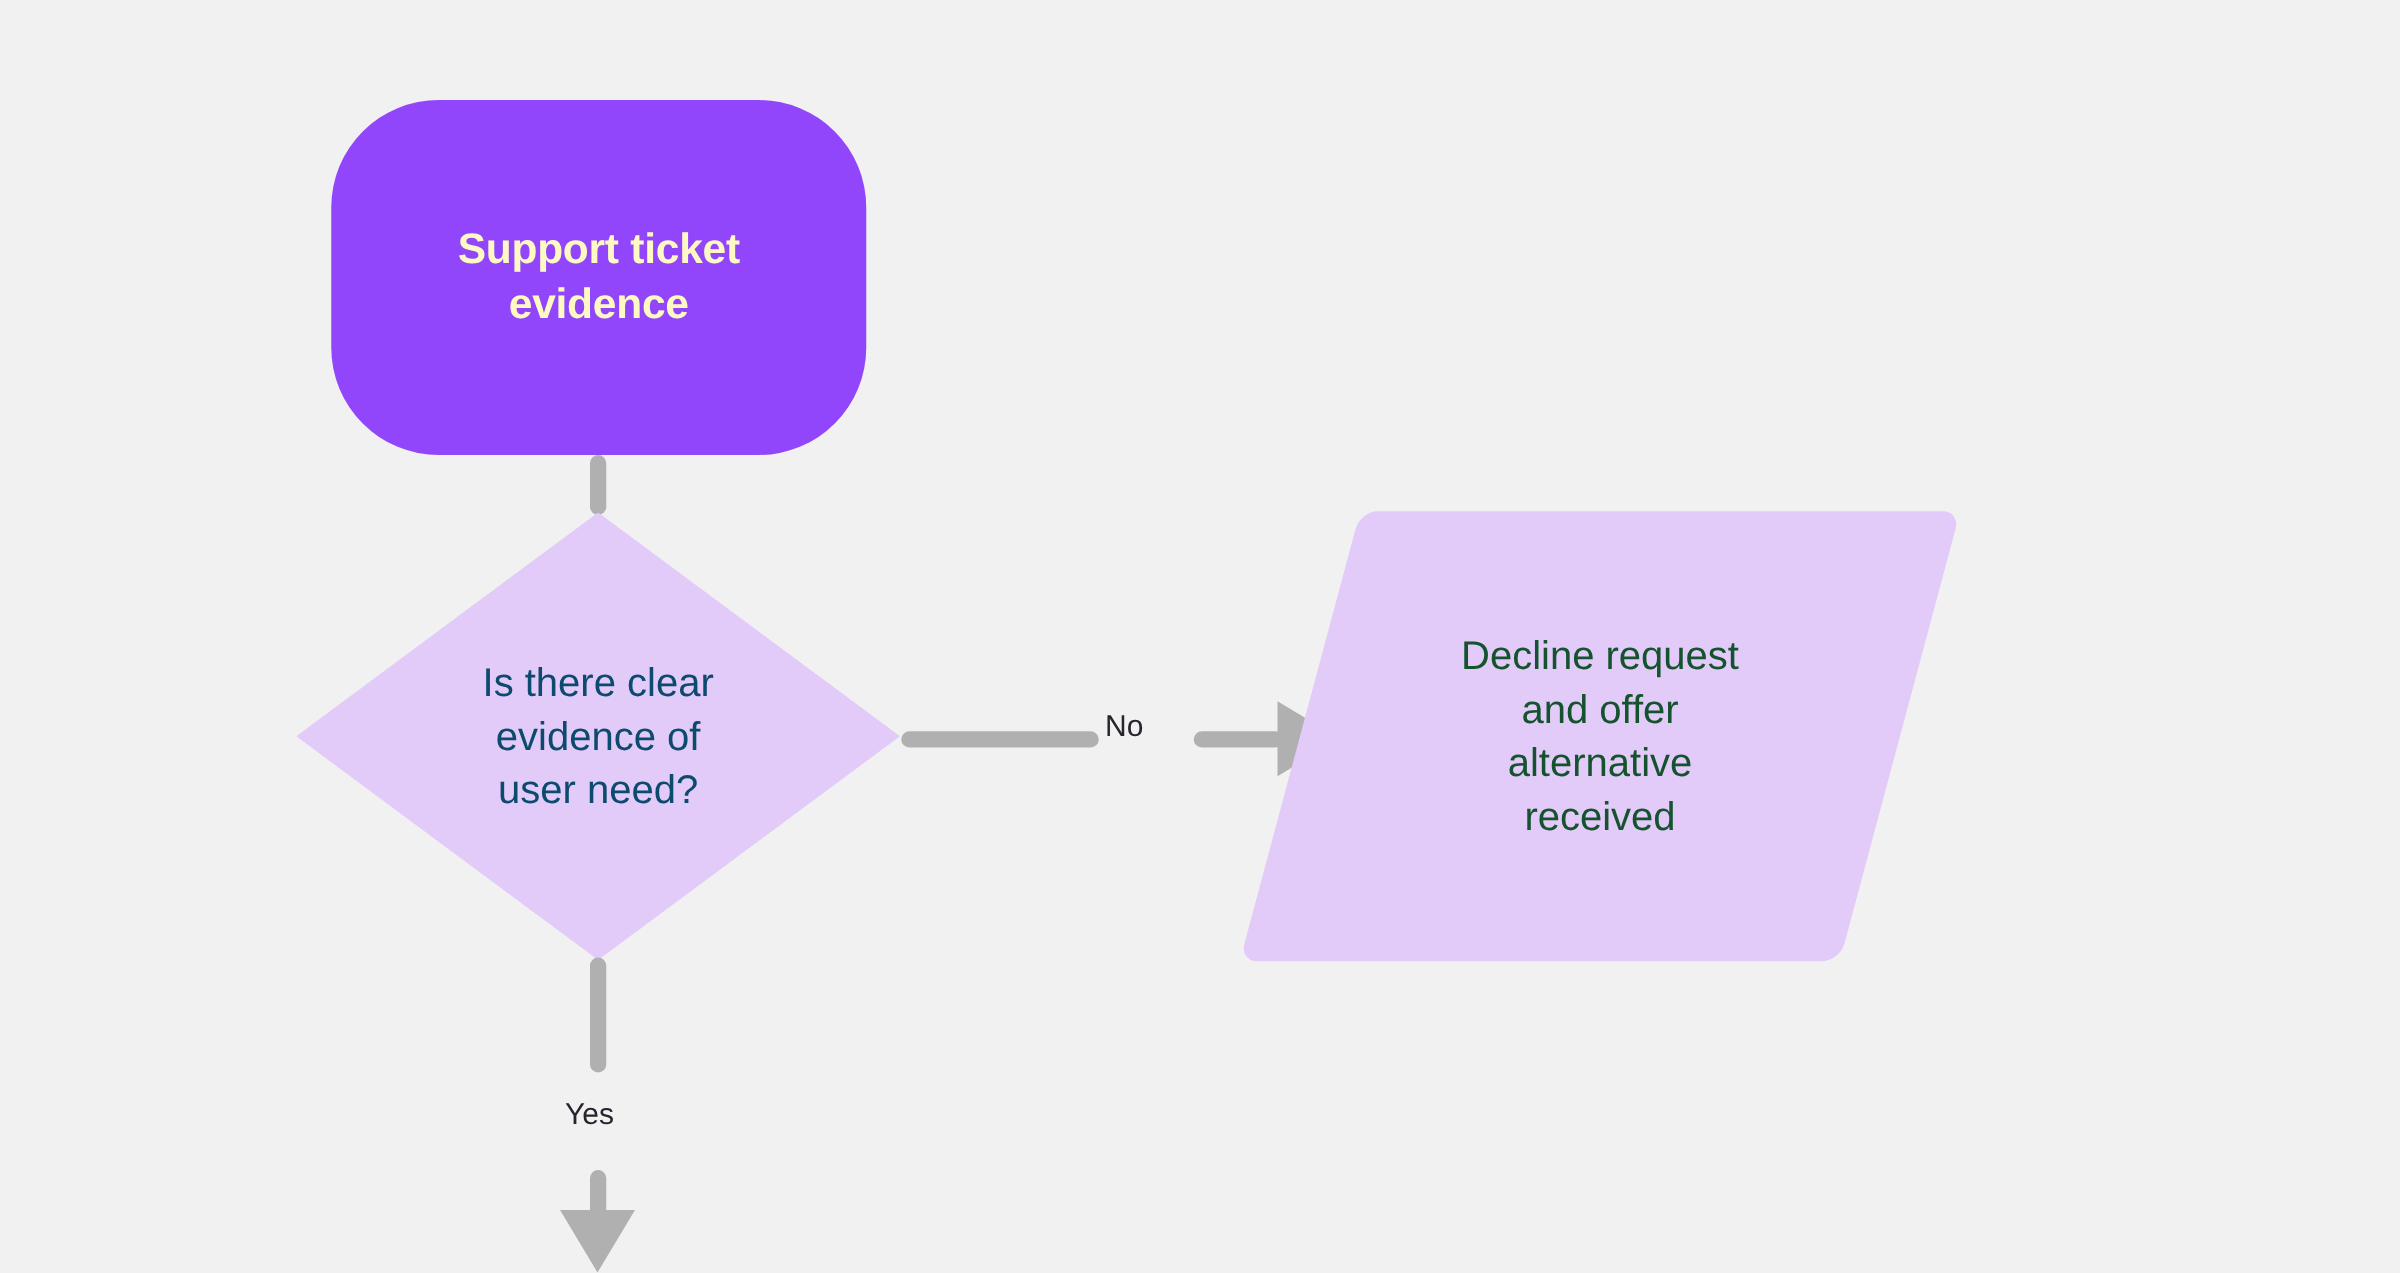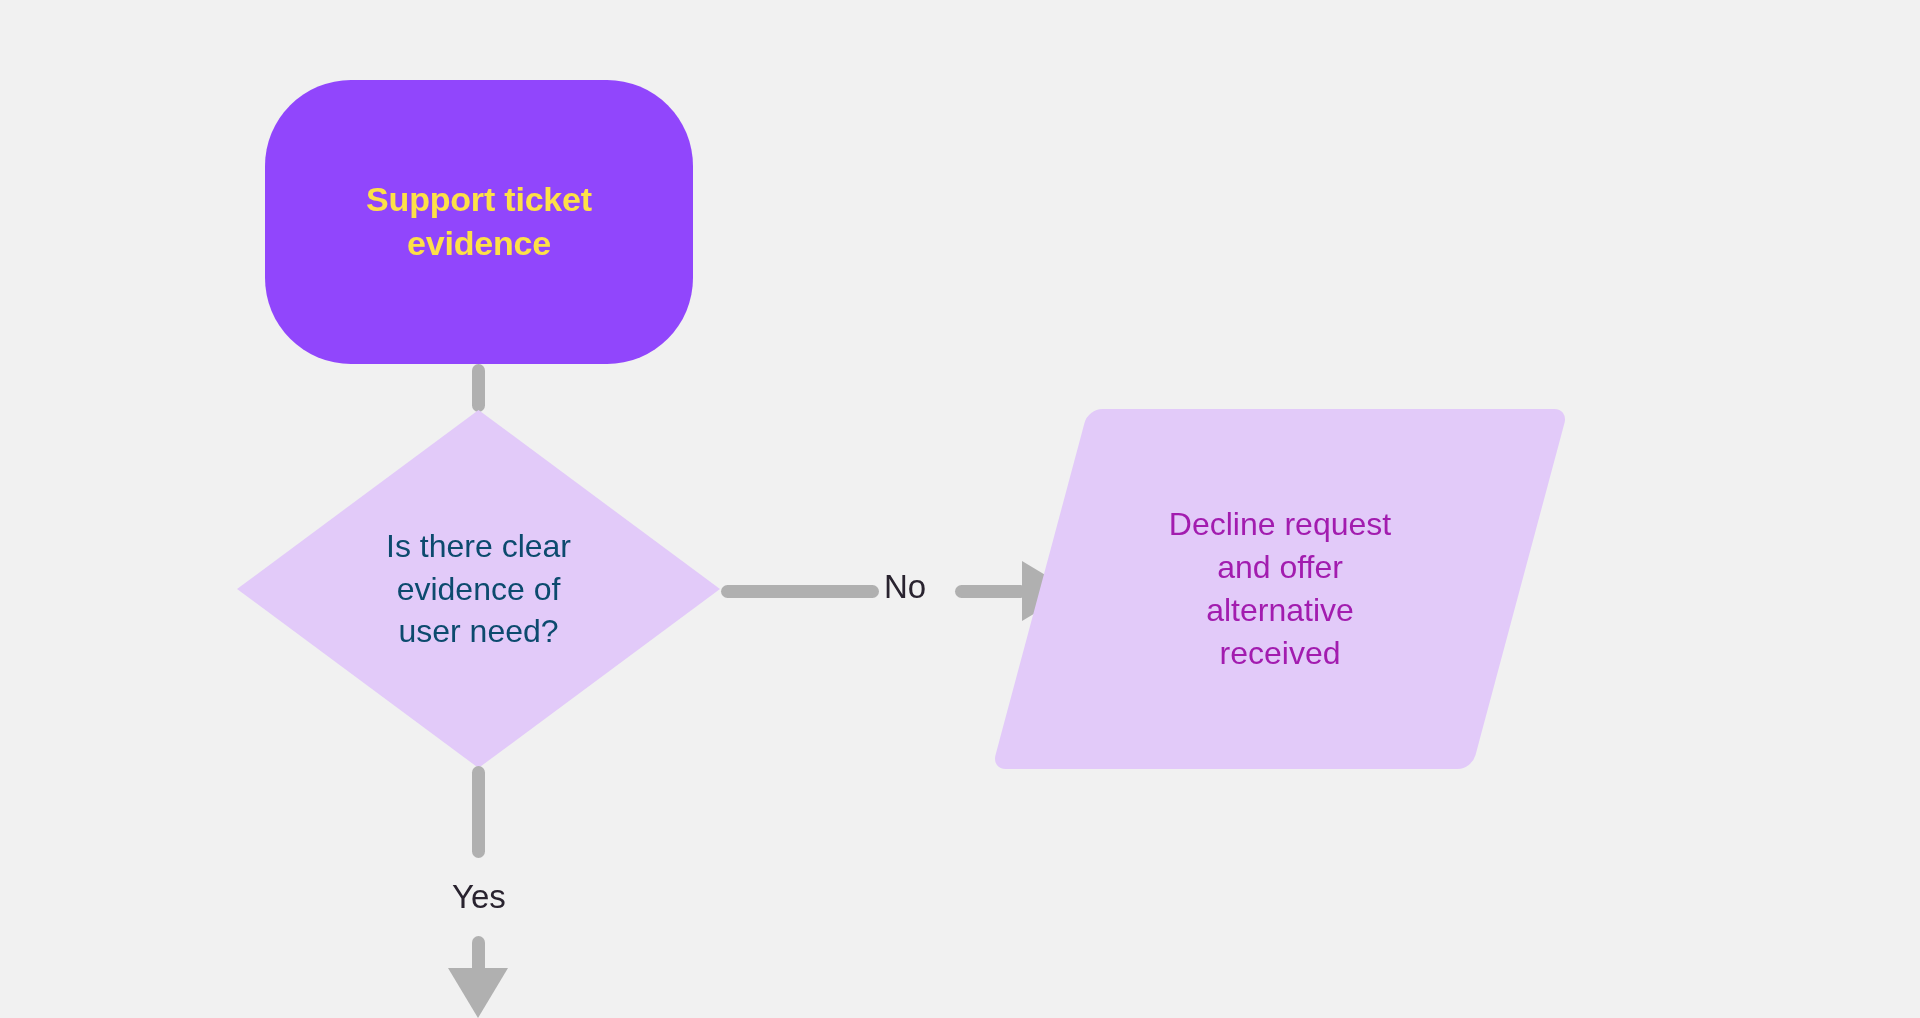--- a/index.html
+++ b/index.html
@@ -34,21 +34,21 @@
   
   .node-start {
     left: 265px;
     top: 80px;
     width: 428px;
     height: 284px;
     background: #9146fc;
     border-radius: 86px;
   }
   .node-start .node-label {
-    color: #fde047;
+    color: #fef9c3;
     font-size: 34px;
     font-weight: bold;
     line-height: 1.28;
     letter-spacing: -0.2px;
     width: 260px;
   }
 
   
   .node-decision {
     left: 237px;
@@ -82,21 +82,21 @@
   .node-io .para-bg {
     position: absolute;
     inset: 0;
     background: #e2caf9;
     transform: skewX(-15deg);
     border-radius: 14px;
   }
   .node-io .node-label {
     position: relative;
     z-index: 2;
-    color: #a21caf;
+    color: #14532d;
     font-size: 32px;
     line-height: 1.34;
     width: 280px;
   }
 
   
   .conn {
     position: absolute;
     background: #b0b0b0;
   }
@@ -160,21 +160,21 @@
     top: 968px;
     border-left: 30px solid transparent;
     border-right: 30px solid transparent;
     border-top: 50px solid #b0b0b0;
   }
 
   
   .edge-label {
     position: absolute;
     color: #29232f;
-    font-size: 33px;
+    font-size: 24px;
     line-height: 1;
     white-space: nowrap;
   }
   .edge-label-no {
     left: 884px;
     top: 570px;
   }
   .edge-label-yes {
     left: 452px;
     top: 880px;

